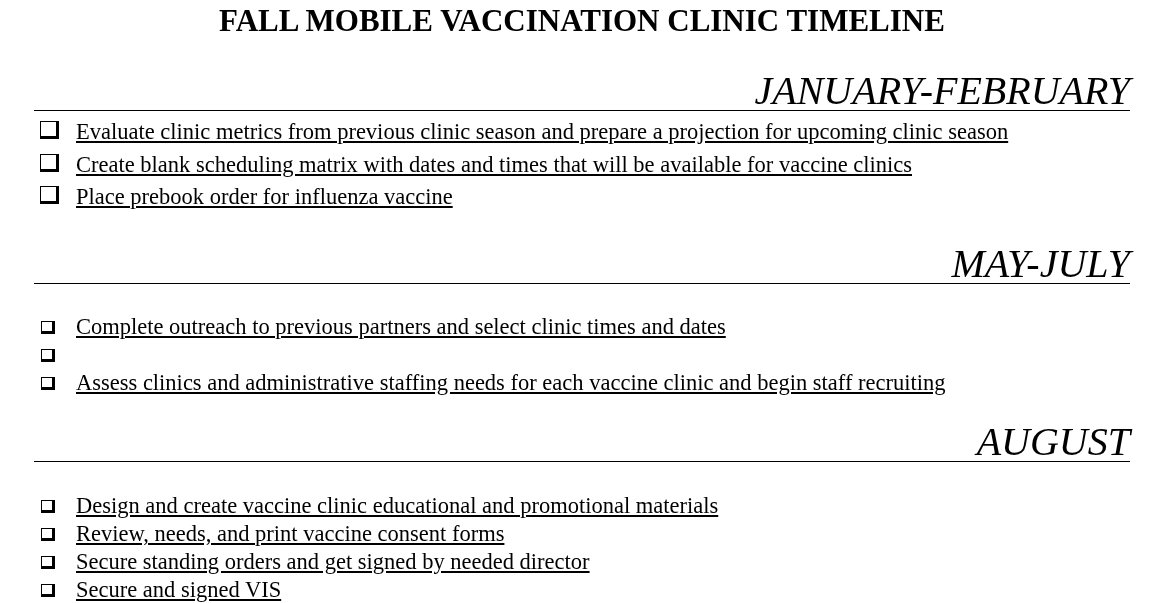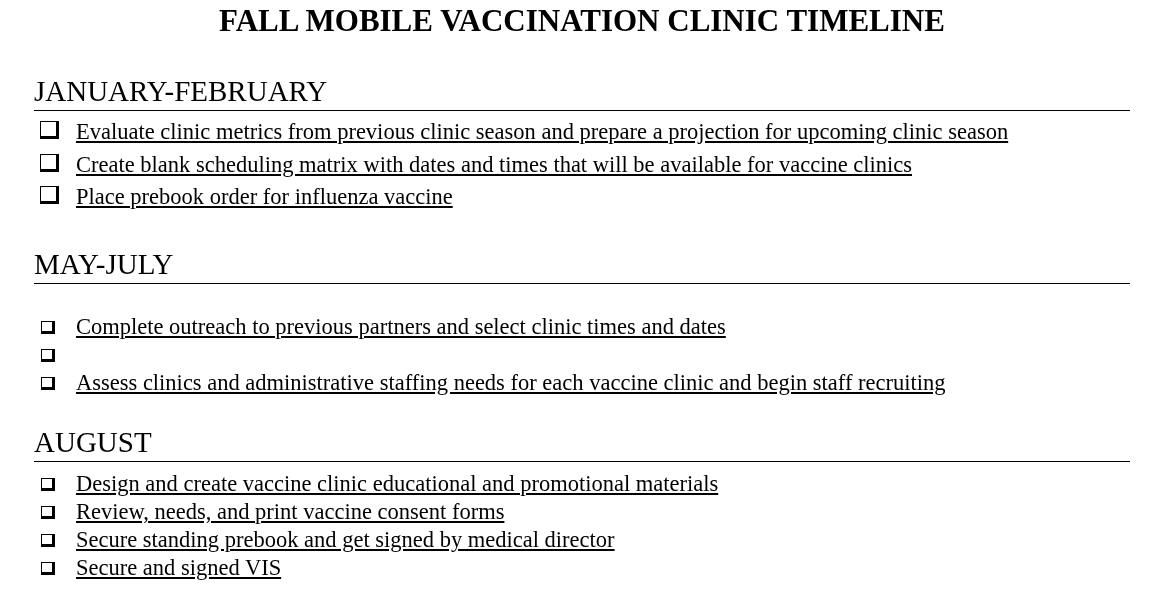--- a/index.html
+++ b/index.html
@@ -6,21 +6,21 @@
   body {
     width: 1162px; height: 603px; overflow: hidden; position: relative;
     font-family: "Liberation Serif", "DejaVu Serif", serif; color: #000;
   }
   .title {
     position: absolute; left: 0; width: 1164px; top: 3px;
     text-align: center; font-weight: bold; font-size: 31px; letter-spacing: 0px;
   }
   .section-head {
     position: absolute; left: 34px; width: 1096px;
-    text-align: left; font-size: 29px;
+    text-align: right; font-style: italic; font-size: 40px;
     border-bottom: 1.3px solid #000; line-height: 38px; height: 38px;
   }
   .list { position: absolute; left: 38px; margin: 0; padding: 0; list-style: none; text-decoration: underline; }
   .item { position: relative; padding-left: 38px; font-size: 22.5px; white-space: nowrap; }
   .box {
     position: absolute; left: 2px; box-sizing: border-box;
     border: 1.5px solid #000; border-right-width: 3px; border-bottom-width: 3px;
     background: #fff;
   }
   .list.big .item { height: 32.5px; line-height: 32px; }
@@ -58,30 +58,30 @@
   <li class="item">
     <span class="box"></span>
   </li>
   <li class="item">
     <span class="box"></span>
     <span>Assess clinics and administrative staffing needs for each vaccine clinic and begin staff recruiting</span>
   </li>
 </ul>
 
 <div class="section-head" style="top:423px;">AUGUST</div>
-<ul class="list small" style="top:470px;">
+<ul class="list small" style="top:492px;">
   <li class="item">
     <span class="box"></span>
     <span>Design and create vaccine clinic educational and promotional materials</span>
   </li>
   <li class="item">
     <span class="box"></span>
     <span>Review, needs, and print vaccine consent forms</span>
   </li>
   <li class="item">
     <span class="box"></span>
-    <span>Secure standing prebook and get signed by medical director</span>
+    <span>Secure standing orders and get signed by needed director</span>
   </li>
   <li class="item">
     <span class="box"></span>
     <span>Secure and signed VIS</span>
   </li>
 </ul>
 
 </body></html>

